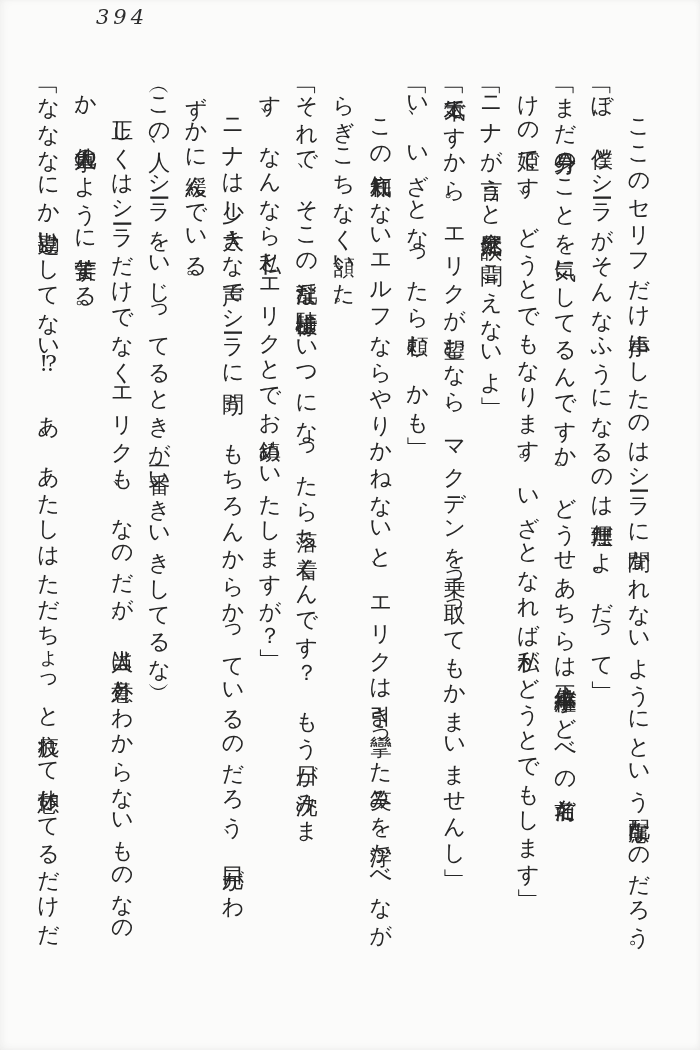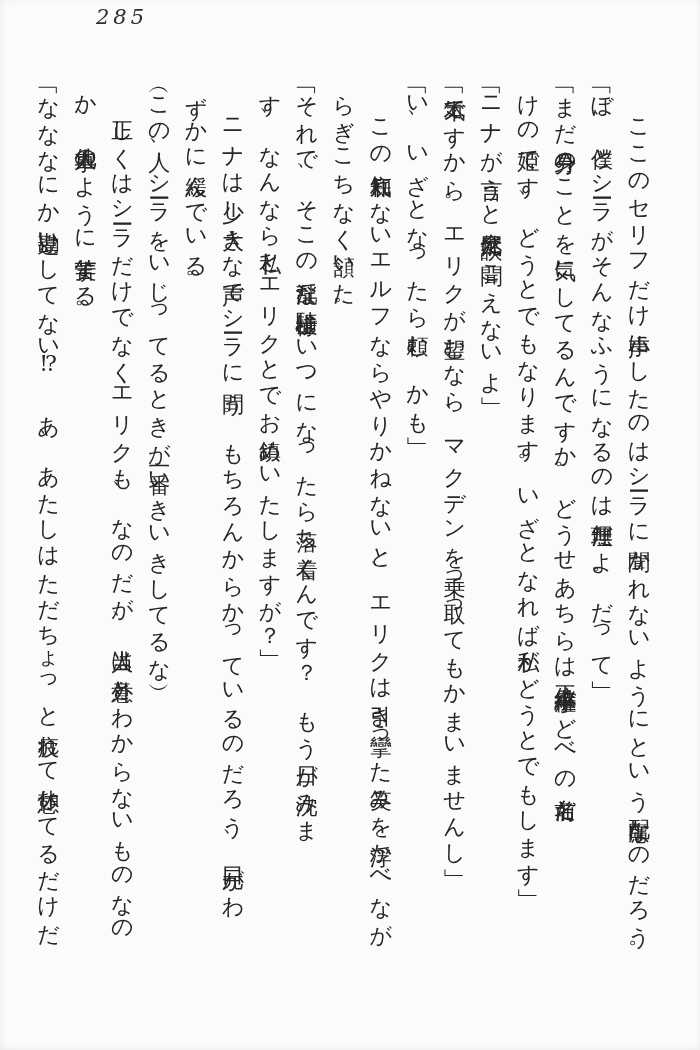--- a/index.html
+++ b/index.html
@@ -44,21 +44,21 @@
     white-space: nowrap;
   }
   .text-line.indent {
     text-indent: 23.5px;
   }
 </style>
 </head>
 <body>
 
 <div class="page">
-  <div class="page-number">285</div>
+  <div class="page-number">394</div>
 
   <div class="text-block">
     <div class="text-line indent">ここのセリフだけ小声にしたのはシーラに聞かれないようにという配慮なのだろう。</div>
     <div class="text-line">「ぼ、僕とシーラがそんなふうになるのは無理だよ。だって」</div>
     <div class="text-line">「まだ身分のことを気にしてるんですか。どうせあちらは王位継承権がどべの名前だ</div>
     <div class="text-line">けの姫です、どうとでもなります。いざとなれば私がどうとでもします」</div>
     <div class="text-line">「ニナが言うと全然冗談に聞こえないよ」</div>
     <div class="text-line">「本気ですから。エリクが望むなら、マクデンを乗っ取ってもかまいませんし」</div>
     <div class="text-line">「い、いざとなったら頼む、かも」</div>
     <div class="text-line indent">この底知れないエルフならやりかねないと、エリクは引き攣った笑みを浮かべなが</div>

